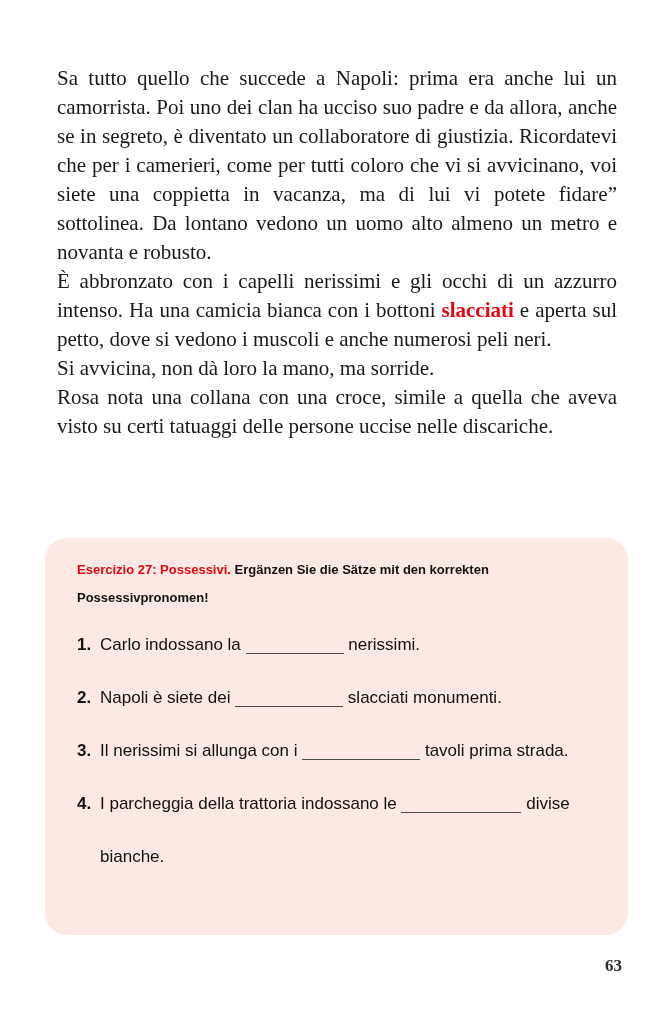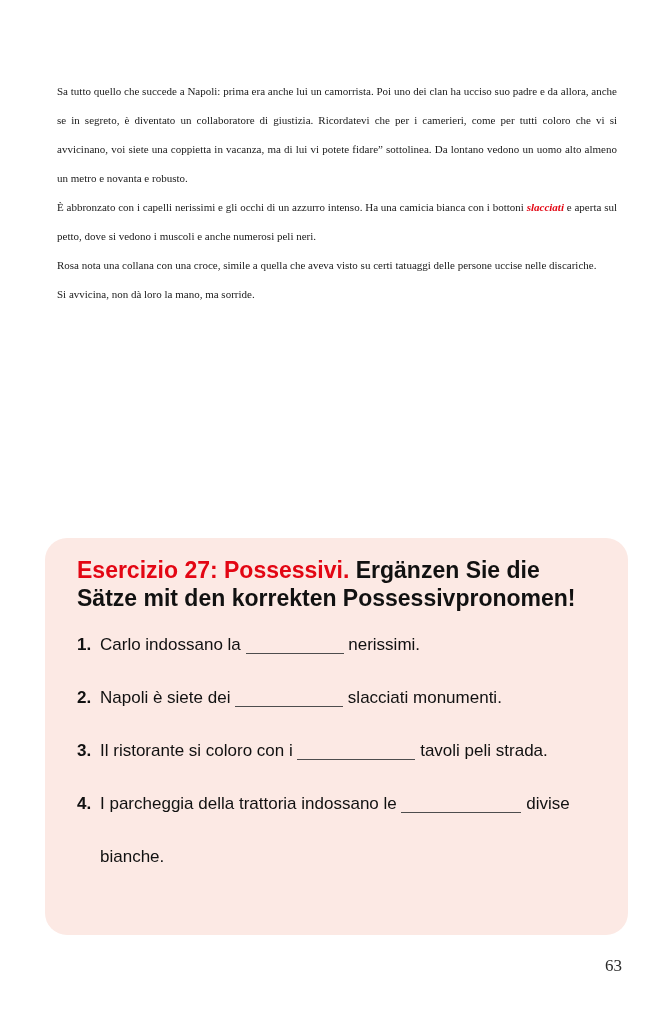--- a/index.html
+++ b/index.html
@@ -12,44 +12,44 @@
   body{background:#e8e8e8;}
   .page{
     position:relative;
     width:672px;height:1020px;
     margin:0 auto;
     background:#ffffff;
     overflow:hidden;
   }
   
   .story{
-    position:absolute;left:57px;top:77px;width:560px;height:420px;
+    position:absolute;left:57px;top:64px;width:560px;height:420px;
     overflow:hidden;
     font-family:"Liberation Serif","DejaVu Serif",serif;
-    font-size:11px;line-height:29px;
+    font-size:21px;line-height:29px;
     color:var(--text);
     text-align:justify;
     hyphens:auto;-webkit-hyphens:auto;
   }
   .story p{margin:0;}
-  .highlight{color:var(--accent-red);font-weight:bold;font-style:italic;}
+  .highlight{color:var(--accent-red);font-weight:bold;}
   
   .exercise-box{
     position:absolute;left:45px;top:538px;width:583px;height:397px;
     box-sizing:border-box;
     background:var(--box-bg);
     border-radius:22px;
     padding:18px 32px 0 32px;
     font-family:"Liberation Sans","DejaVu Sans",sans-serif;
     color:#111111;
     overflow:hidden;
   }
   .ex-heading{
     margin:0;max-width:505px;
-    font-size:23px;font-weight:bold;line-height:28px;
+    font-size:13px;font-weight:bold;line-height:28px;
     color:#111111;
   }
   .ex-title{color:var(--accent-red);}
   .ex-items{
     position:absolute;left:32px;top:80px;right:28px;
   }
   .ex-item{
     position:relative;
     padding-left:23px;
     font-size:17px;line-height:53px;
@@ -66,50 +66,50 @@
     vertical-align:-4px;
   }
   .ex-item:nth-child(1) .blank{width:98px;}
   .ex-item:nth-child(2) .blank{width:108px;}
   .ex-item:nth-child(3) .blank{width:118px;}
   .ex-item:nth-child(4) .blank{width:120px;}
   
   .page-number{
     position:absolute;right:50px;bottom:44px;
     font-family:"Liberation Serif","DejaVu Serif",serif;
-    font-size:17px;color:#2b2b2b;
+    font-size:17px;color:#2b2b2b;font-weight:bold;
   }
 </style>
 </head>
 <body>
 
 <div class="page">
 
   <main class="story">
     <p>Sa tutto quello che succede a Napoli: prima era anche lui un camorrista. Poi uno dei clan ha ucciso suo padre e da allora, anche se in segreto, è diventato un collaboratore di giustizia. Ricordatevi che per i camerieri, come per tutti coloro che vi si avvicinano, voi siete una coppietta in vacanza, ma di lui vi potete fidare” sottolinea. Da lontano vedono un uomo alto almeno un metro e novanta e robusto.</p>
     <p><span>È abbronzato con i capelli nerissimi e gli occhi di un azzurro intenso. Ha una camicia bianca con i bottoni </span><span class="highlight">slacciati</span><span> e aperta sul petto, dove si vedono i muscoli e anche numerosi peli neri.</span></p>
+    <p>Si avvicina, non dà loro la mano, ma sorride.</p>
     <p>Rosa nota una collana con una croce, simile a quella che aveva visto su certi tatuaggi delle persone uccise nelle discariche.</p>
-    <p>Si avvicina, non dà loro la mano, ma sorride.</p>
   </main>
 
   <section class="exercise-box">
     <p class="ex-heading"><span class="ex-title">Esercizio 27: Possessivi.</span><span> Ergänzen Sie die Sätze mit den korrekten Possessivpronomen!</span></p>
 
     <div class="ex-items">
 
       <div class="ex-item">
         <span class="ex-num">1.</span><span>Carlo indossano la </span><span class="blank"></span><span> nerissimi.</span>
       </div>
 
       <div class="ex-item">
         <span class="ex-num">2.</span><span>Napoli è siete dei </span><span class="blank"></span><span> slacciati monumenti.</span>
       </div>
 
       <div class="ex-item">
-        <span class="ex-num">3.</span><span>Il ristorante si coloro con i </span><span class="blank"></span><span> tavoli peli strada.</span>
+        <span class="ex-num">3.</span><span>Il nerissimi si allunga con i </span><span class="blank"></span><span> tavoli prima strada.</span>
       </div>
 
       <div class="ex-item">
         <span class="ex-num">4.</span><span>I parcheggia della trattoria indossano le </span><span class="blank"></span><span> divise bianche.</span>
       </div>
 
     </div>
   </section>
 
   <div class="page-number">63</div>

